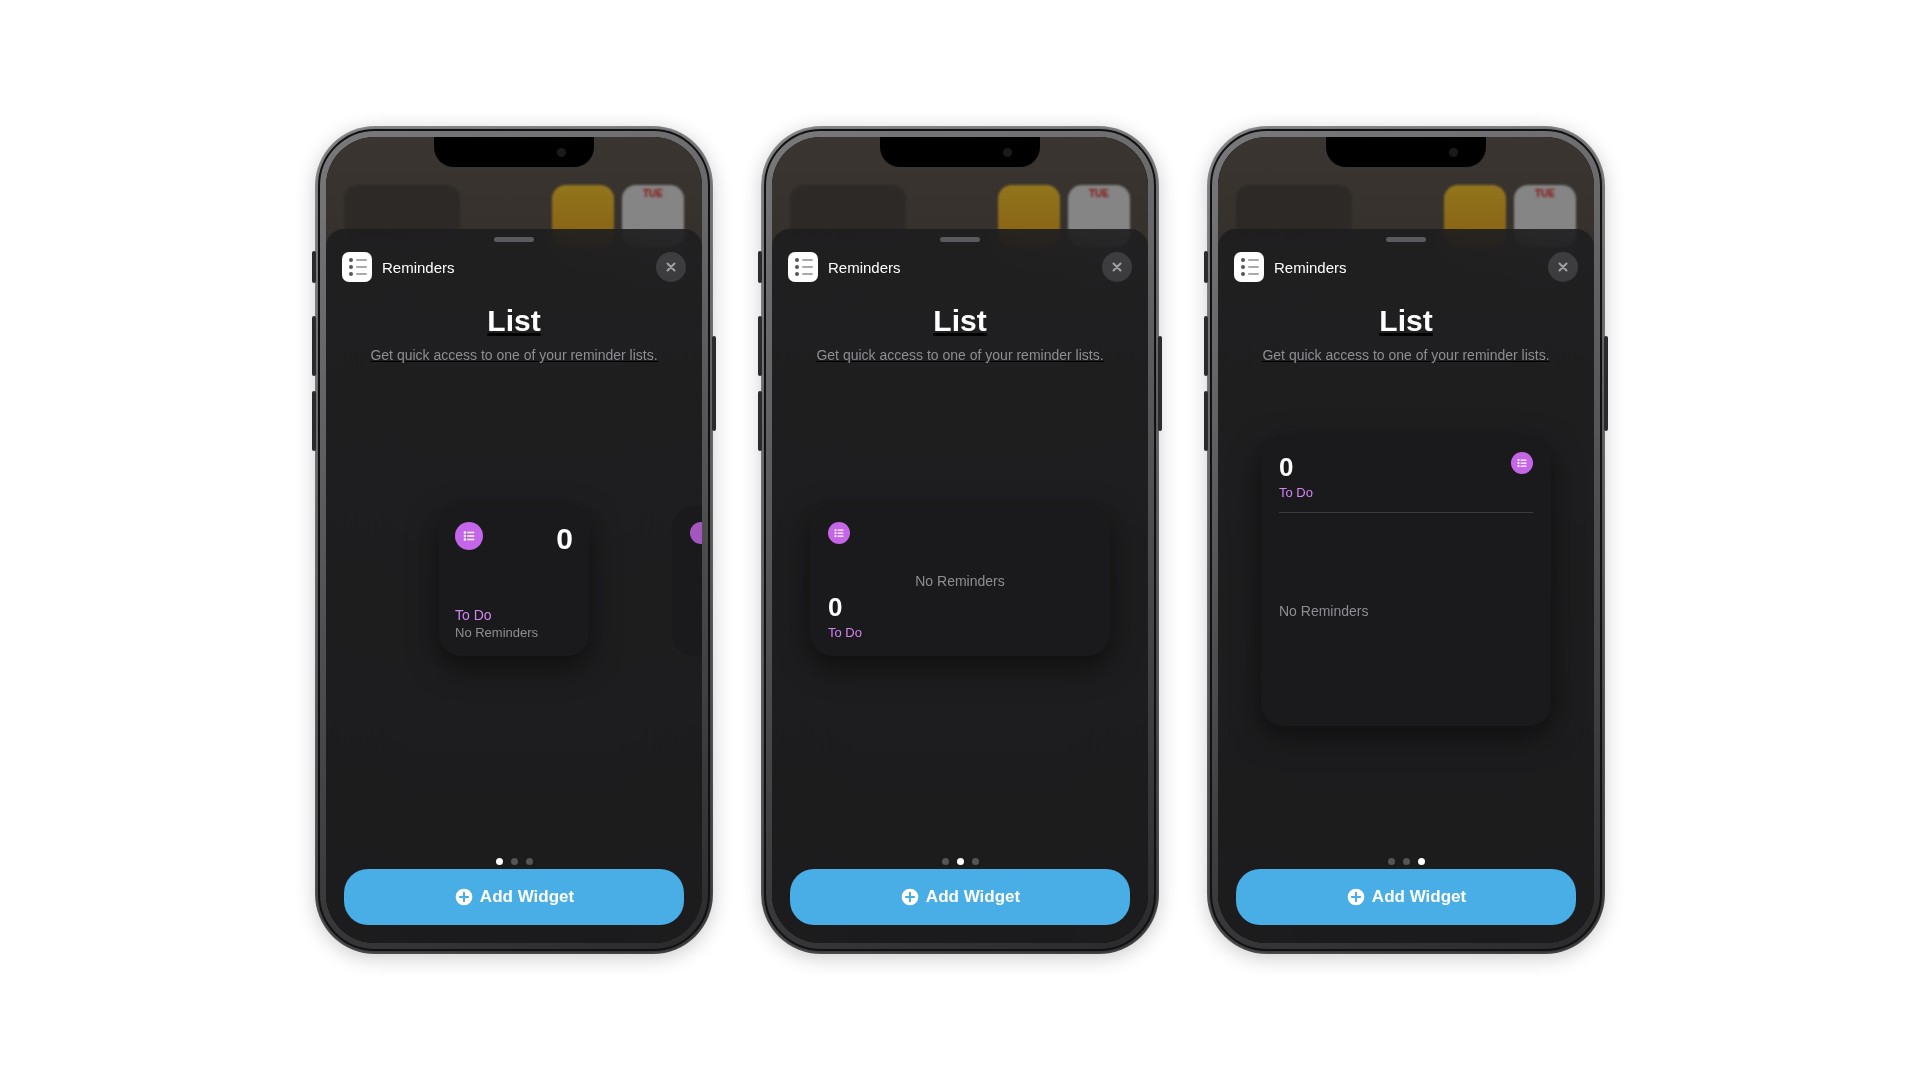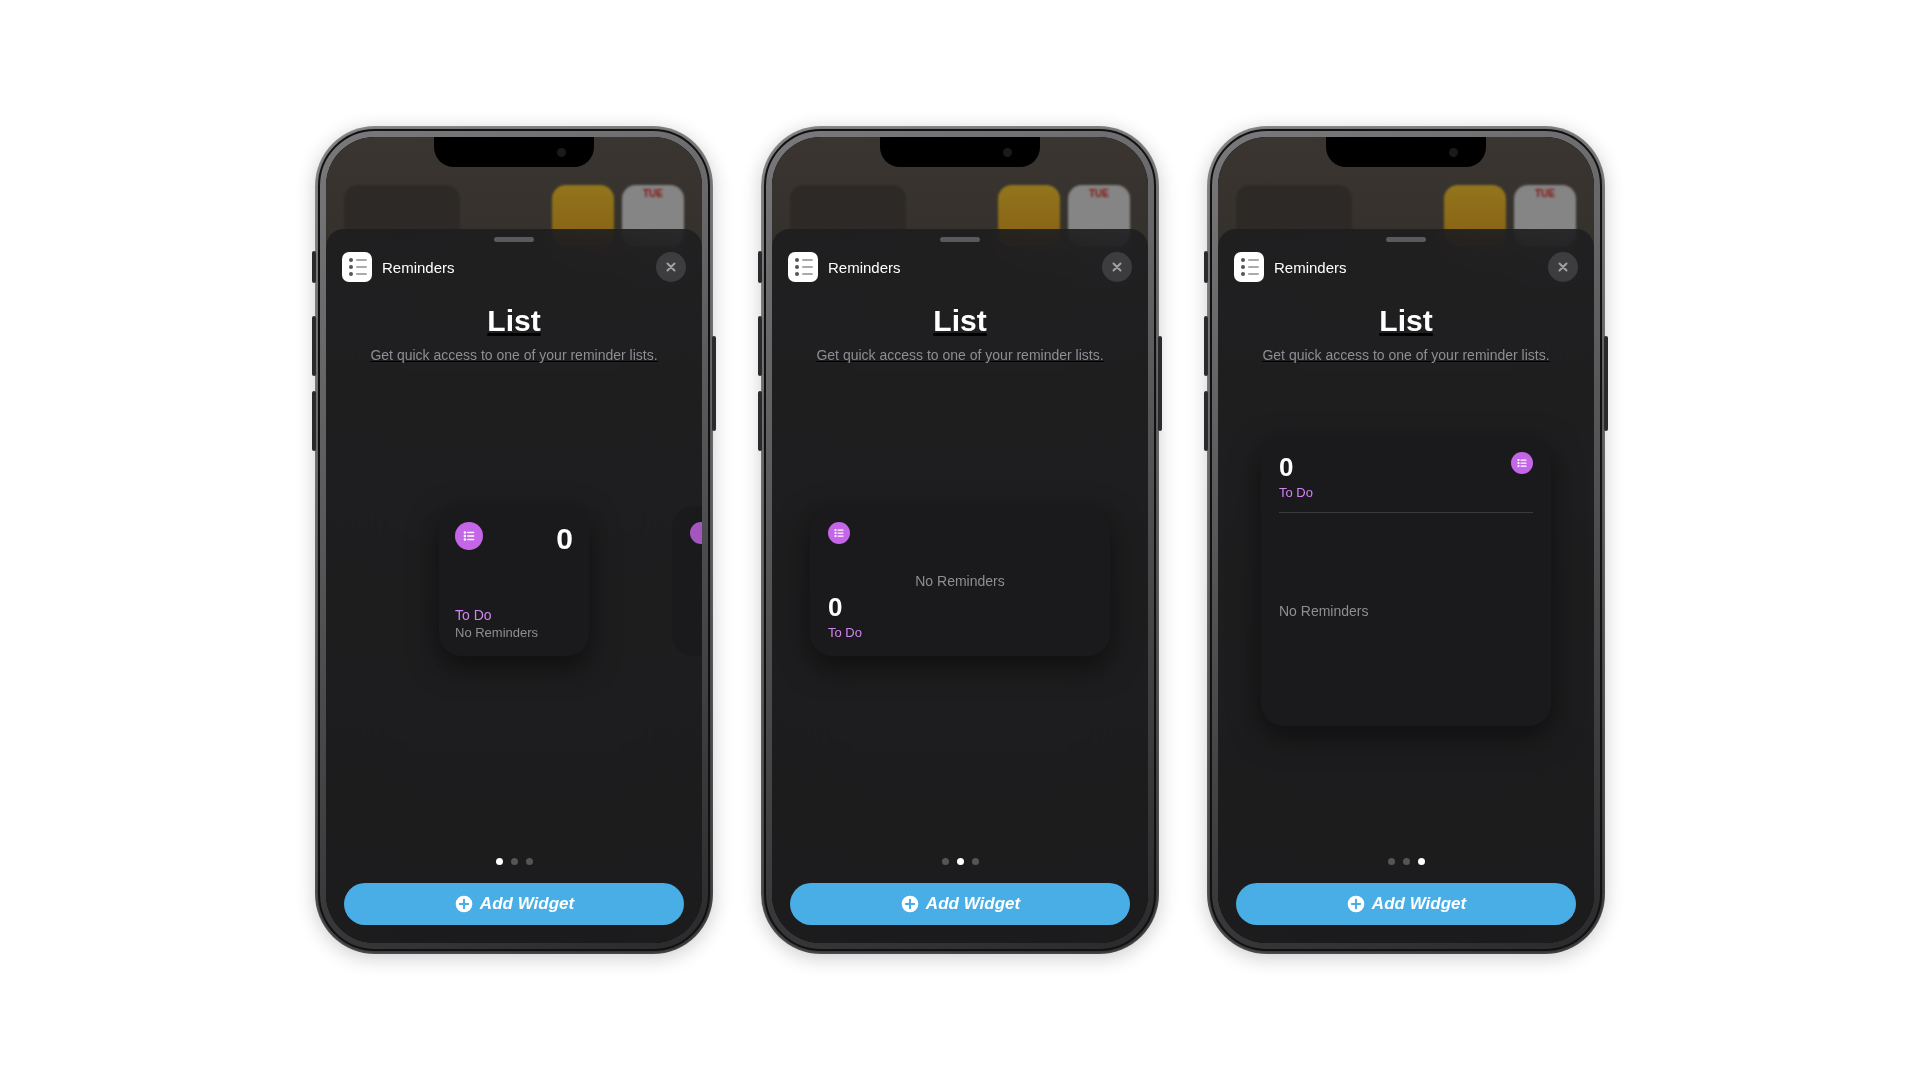--- a/index.html
+++ b/index.html
@@ -215,28 +215,27 @@
     bottom: 78px;
     left: 0; right: 0;
     display:flex; justify-content:center; gap:8px;
   }
   .dot { width:7px; height:7px; border-radius:50%; background:#555;}
   .dot.active { background:#fff;}
   .add-btn {
     position: absolute;
     bottom: 18px;
     left: 18px; right: 18px;
-    height: 42px;
+    height: 56px;
     background: #49aee6;
     border-radius: 24px;
     display:flex; align-items:center; justify-content:center;
     gap:6px;
     color:#fff; font-size:17px; font-weight:600;
     cursor:pointer;
-    font-style:italic;
   }
   .add-btn svg { width:20px; height:20px; }
 </style>
 </head>
 <body>
 
 <div class="phone">
   <div class="side-button sb-left-1"></div>
   <div class="side-button sb-left-2"></div>
   <div class="side-button sb-left-3"></div>

